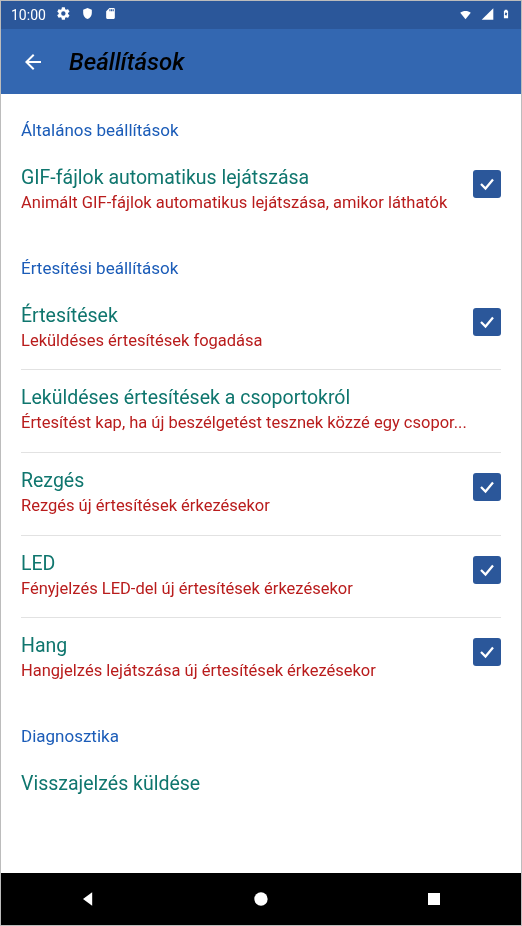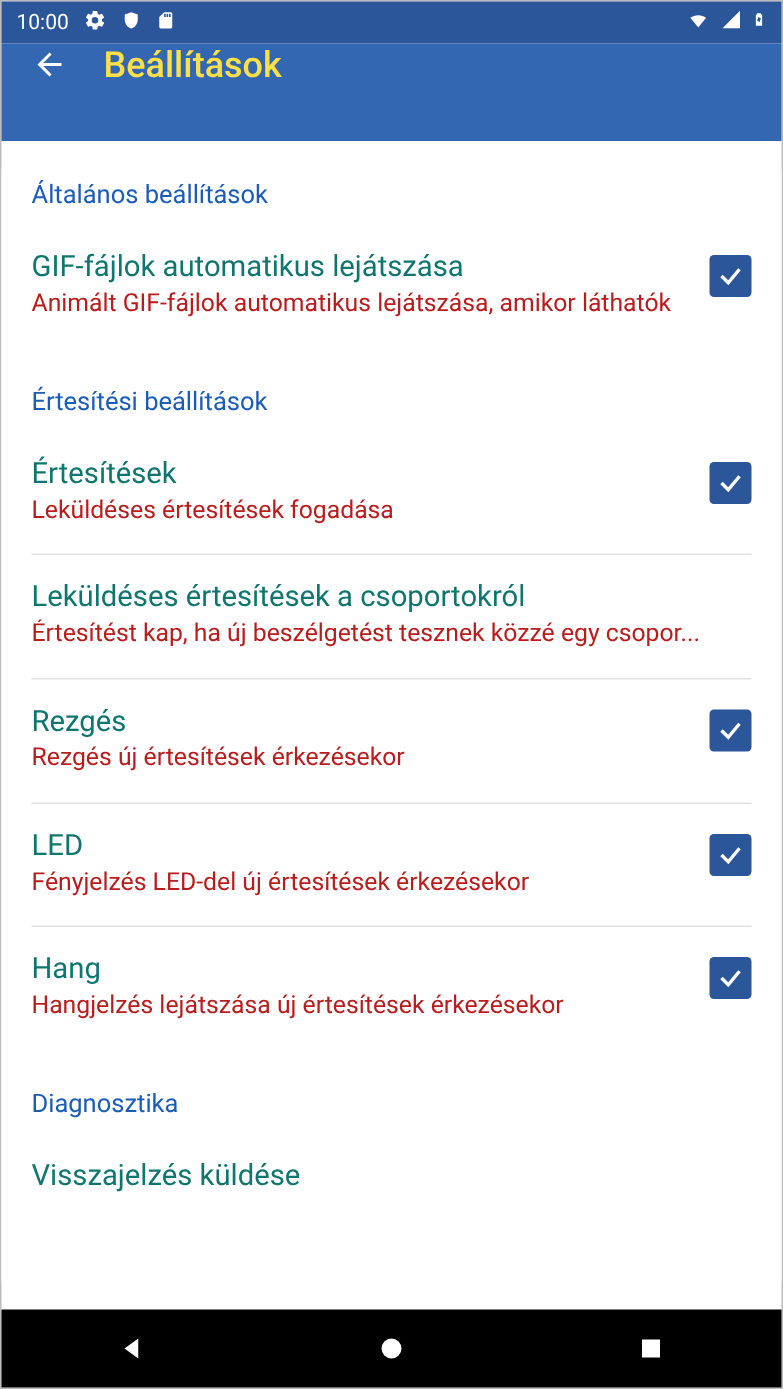--- a/index.html
+++ b/index.html
@@ -2,24 +2,24 @@
 <html><head>
 <meta charset="utf-8">
 <style>
   * { box-sizing: border-box; margin: 0; padding: 0; }
   html, body { width: 522px; height: 926px; font-family: Roboto, "Segoe UI", Arial, sans-serif; background: #fff; overflow: hidden; }
   .frame { width: 522px; height: 926px; border: 1px solid #bcbcbc; display: flex; flex-direction: column; background: #fff; }
   .statusbar { height: 28px; background: #2b579a; color: #fff; display: flex; align-items: center; padding: 0 10px; font-size: 14px; text-align: center; }
   .statusbar .left { display: flex; align-items: center; gap: 10px; }
   .statusbar .right { margin-left: auto; display: flex; align-items: center; gap: 6px; }
   .statusbar svg { fill: #fff; }
-  .appbar { height: 65px; background: #3367b1; color: #fde047; display: flex; align-items: flex-start; padding: 0 18px; }
+  .appbar { height: 65px; background: #3367b1; color: #000000; display: flex; align-items: center; padding: 0 18px; font-style: italic; }
   .appbar .back { width: 28px; height: 28px; display: flex; align-items: center; justify-content: center; }
   .appbar .title { font-size: 24px; font-weight: 500; margin-left: 22px; }
-  .content { flex: 1; overflow-y: hidden; background: #fff; padding: 0 0 0 0; border-radius: 20px; }
+  .content { flex: 1; overflow-y: hidden; background: #fff; padding: 0 0 0 0; }
   .section-header { color: #1b5cb8; font-size: 17px; padding: 26px 20px 10px 20px; }
   .setting-row { padding: 16px 20px 18px 20px; display: flex; align-items: flex-start; }
   .setting-text { flex: 1; padding-right: 16px; }
   .setting-title { font-size: 19.5px; color: #0f766e; margin-bottom: 4px; }
   .setting-sub { font-size: 16.5px; color: #b91c1c; line-height: 1.25; }
   .checkbox { width: 28px; height: 28px; border-radius: 3px; background: #2b579a; display: flex; align-items: center; justify-content: center; flex-shrink: 0; margin-top: 4px; }
   .checkbox svg { stroke: #fff; stroke-width: 3; fill: none; }
   .divider { height: 1px; background: #e2e2e2; margin: 0 20px; }
   .navbar { height: 52px; background: #000; display: flex; align-items: center; justify-content: space-around; }
   .navbar .navbtn { width: 40px; height: 40px; display: flex; align-items: center; justify-content: center; }

